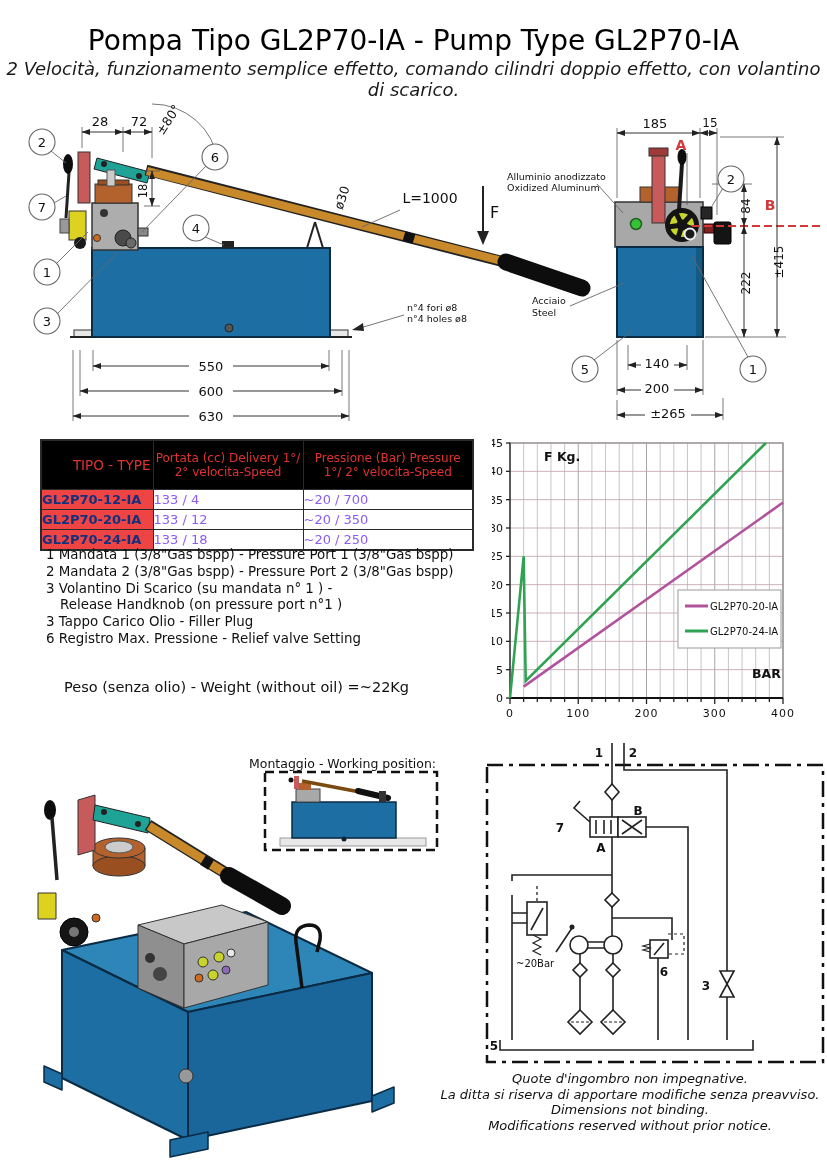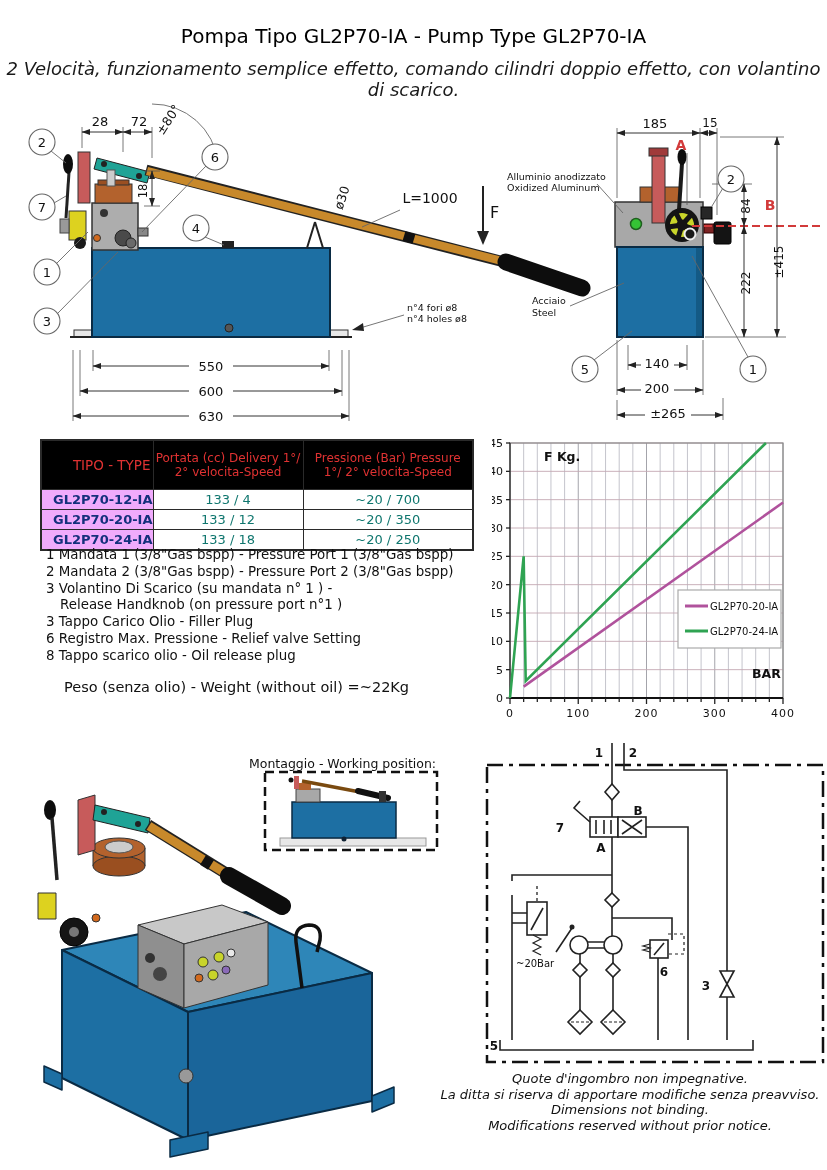--- a/index.html
+++ b/index.html
@@ -1,19 +1,19 @@
 <!DOCTYPE html>
 <html><head>
 <meta charset="utf-8">
 <style>
   html,body{margin:0;padding:0;background:#fff;}
   #page{position:relative;width:827px;height:1170px;background:#fff;overflow:hidden;
         font-family:"DejaVu Sans",sans-serif;color:#111;}
   .abs{position:absolute;}
-  #title{top:24px;left:0;width:100%;text-align:center;font-size:20px;color:#000;white-space:nowrap;}
+  #title{top:24px;left:0;width:100%;text-align:center;font-size:28px;color:#000;white-space:nowrap;}
   .subtitle{left:0;width:100%;text-align:center;font-style:italic;font-size:18px;color:#1a1a1a;}
   #sub-it{top:58px;}
   #sub-en{top:74px;}
   svg{position:absolute;font-family:"DejaVu Sans",sans-serif;}
   svg text{fill:#111;}
   .xl{stroke:#555;stroke-width:0.8;fill:none;}
   .dl{stroke:#333;stroke-width:1;fill:none;}
   .ld{stroke:#666;stroke-width:0.9;fill:none;}
   .dim{font-size:13px;}
   .dimsm{font-size:9.5px;}
@@ -22,22 +22,22 @@
   .red{fill:#d23a3a;font-size:14px;font-weight:bold;text-anchor:middle;}
   .sch{stroke:#222;stroke-width:1.6;fill:none;}
   .schf{stroke:#222;stroke-width:1.6;fill:#fff;}
   .scht{font-size:12px;font-weight:bold;text-anchor:middle;}
   #spec-table{left:40px;top:439px;border-collapse:collapse;position:absolute;}
   #spec-table td,#spec-table th{border:1.5px solid #2a2a2a;}
   #spec-table{border:2px solid #2a2a2a;}
   #spec-table th{background:#000000;color:#e03232;font-size:12px;font-weight:normal;height:38px;padding:5px 2px;}
   #spec-table th.first{font-size:13.5px;text-align:right;}
   #spec-table td{height:19px;font-size:13px;padding:0;}
-  td.type{background:#f0abfc;color:#14307c;font-weight:bold;text-align:right;padding:0 4px;}
-  td.val{text-align:center;color:#0f766e;background:#fff;}
+  td.type{background:#ef4444;color:#14307c;font-weight:bold;text-align:left;padding:0 4px;}
+  td.val{text-align:left;color:#8b5cf6;background:#fff;}
   #legend{left:46px;top:547px;font-size:13.4px;line-height:16.8px;white-space:nowrap;}
   #legend .cont{padding-left:14px;}
   #weight{left:64px;top:679px;font-size:14.5px;}
   #valve-note{left:46px;top:711px;font-style:italic;font-size:11px;line-height:13px;}
   #montaggio-label{left:249px;top:756px;font-size:12.5px;}
   #footer{left:420px;top:1071px;width:420px;text-align:center;font-style:italic;font-size:13px;line-height:15.5px;}
 </style>
 </head>
 <body>
 
@@ -250,21 +250,20 @@
   </tbody>
     </table>
 
   <div id="legend" class="abs">
     <div>1 Mandata 1 (3/8"Gas bspp) - Pressure Port 1 (3/8"Gas bspp)</div>
     <div>2 Mandata 2 (3/8"Gas bspp) - Pressure Port 2 (3/8"Gas bspp)</div>
     <div>3 Volantino Di Scarico (su mandata n° 1 ) -</div>
     <div class="cont">Release Handknob (on pressure port n°1 )</div>
     <div>3 Tappo Carico Olio - Filler Plug</div>
     <div>6 Registro Max. Pressione - Relief valve Setting</div>
-    <div>8 Tappo scarico olio - Oil release plug</div>
   </div>
 
   <div id="weight" class="abs">Peso (senza olio) - Weight (without oil) =~22Kg</div>
 
   <svg id="chart-svg" style="left:492px;top:430px" width="320" height="292" viewBox="0 0 320 292">
       <line x1="31.65" y1="13" x2="31.65" y2="268" stroke="#bdbdc6" stroke-width="0.9"></line>
       <line x1="45.3" y1="13" x2="45.3" y2="268" stroke="#bdbdc6" stroke-width="0.9"></line>
       <line x1="58.949999999999996" y1="13" x2="58.949999999999996" y2="268" stroke="#bdbdc6" stroke-width="0.9"></line>
       <line x1="72.6" y1="13" x2="72.6" y2="268" stroke="#bdbdc6" stroke-width="0.9"></line>
       <line x1="86.25" y1="13" x2="86.25" y2="268" stroke="#9a9aa2" stroke-width="0.9"></line>

